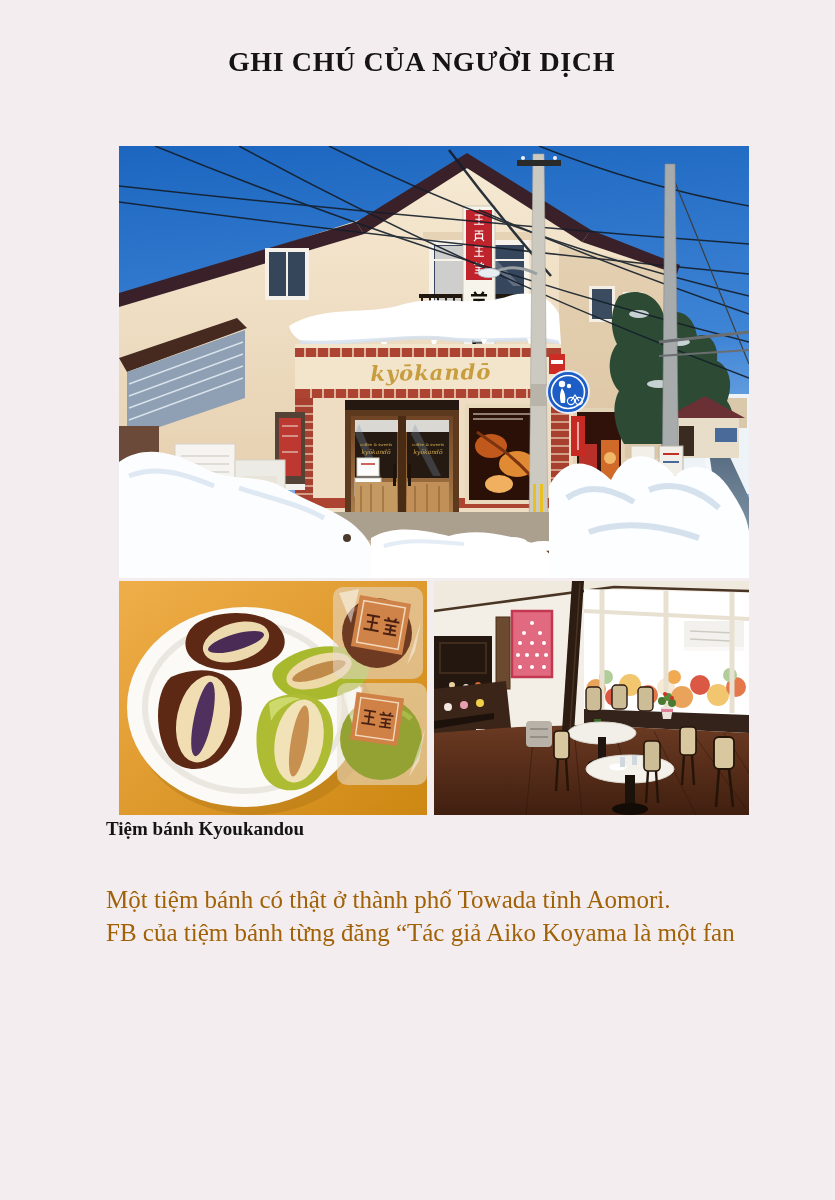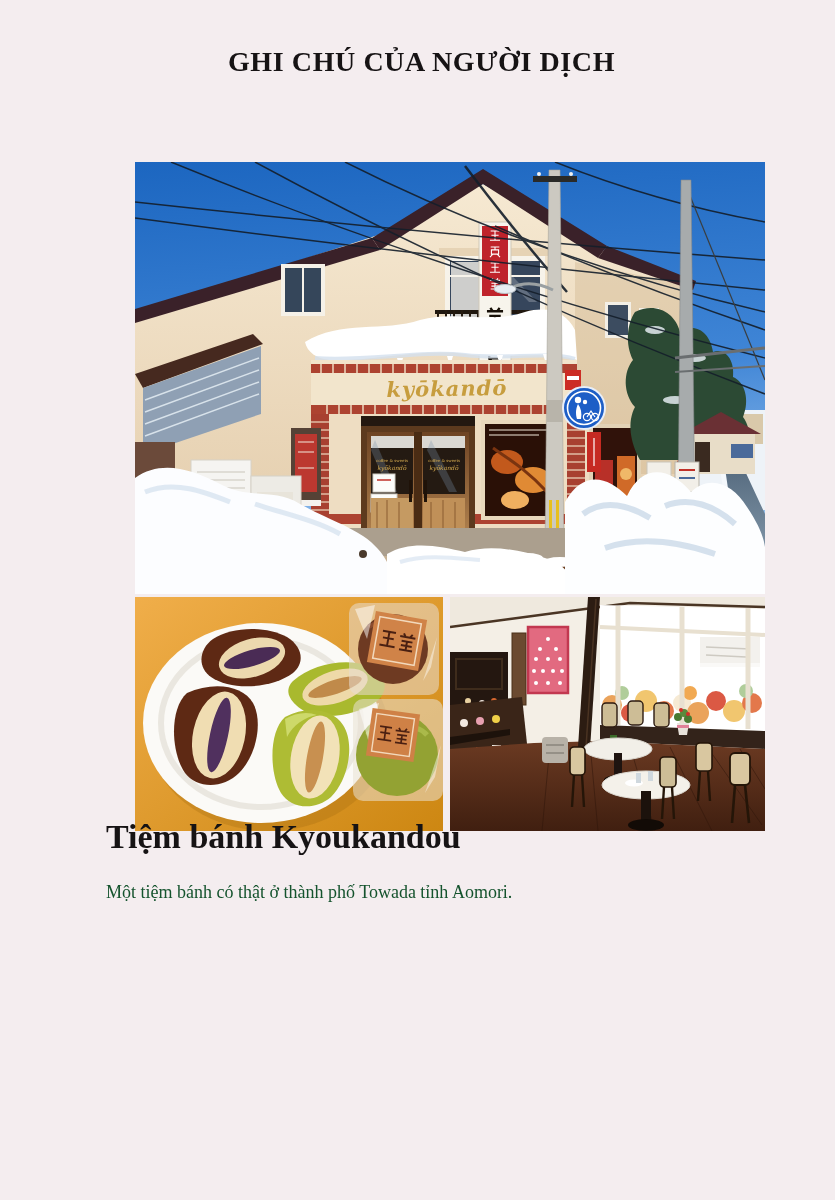--- a/index.html
+++ b/index.html
@@ -1,26 +1,26 @@
 <!DOCTYPE html>
 <html><head>
 <meta charset="utf-8">
 <style>
   html,body{margin:0;padding:0;width:835px;height:1200px;overflow:hidden;}
   body{background:#f4edef;font-family:"Liberation Serif","DejaVu Serif",serif;}
   .page{position:relative;width:835px;height:1200px;background:#f4edef;}
   .title{position:absolute;left:0;top:42px;width:835px;margin:4px;text-align:center;
          font-size:28px;font-weight:700;letter-spacing:.6px;color:#161314;white-space:nowrap;}
-  figure{margin:16px;padding:14px;position:absolute;overflow:hidden;}
+  figure{margin:0;padding:14px;position:absolute;overflow:hidden;}
   .photo-main{left:105px;top:132px;width:630px;height:432px;}
   .photo-sweets{left:105px;top:567px;width:308px;height:234px;}
   .photo-cafe{left:420px;top:567px;width:315px;height:234px;}
   figure svg{display:block;width:100%;height:100%;}
-  .sec-heading{position:absolute;left:106px;top:818px;margin:0;font-size:34px;font-weight:700;color:#161314;white-space:nowrap;}
-  .sec-body{position:absolute;left:106px;top:858px;width:660px;font-size:18px;color:#14532d;}
+  .sec-heading{position:absolute;left:106px;top:818px;margin:0;font-size:19px;font-weight:700;color:#161314;white-space:nowrap;}
+  .sec-body{position:absolute;left:106px;top:858px;width:660px;font-size:25px;color:#a16207;}
   .sec-body .bl{display:block;line-height:33px;white-space:nowrap;}
 </style>
 </head>
 <body>
 
 <div class="page">
 
   <h1 class="title">GHI CHÚ CỦA NGƯỜI DỊCH</h1>
 
   <figure class="photo-main">
@@ -630,15 +630,16 @@
           <line x1="214" y1="190" x2="212" y2="222" stroke-width="2.4"></line>
             <line x1="222" y1="190" x2="224" y2="222" stroke-width="2.4"></line>
         </g>
       </g>
     </svg>
   </figure>
 
   <h2 class="sec-heading">Tiệm bánh Kyoukandou</h2>
   <p class="sec-body">
     <span class="bl">Một tiệm bánh có thật ở thành phố Towada tỉnh Aomori.</span>
+    <span class="bl">FB của tiệm bánh từng đăng “Tác giả Aiko Koyama là một fan</span>
   </p>
 
 </div>
 
 </body></html>

